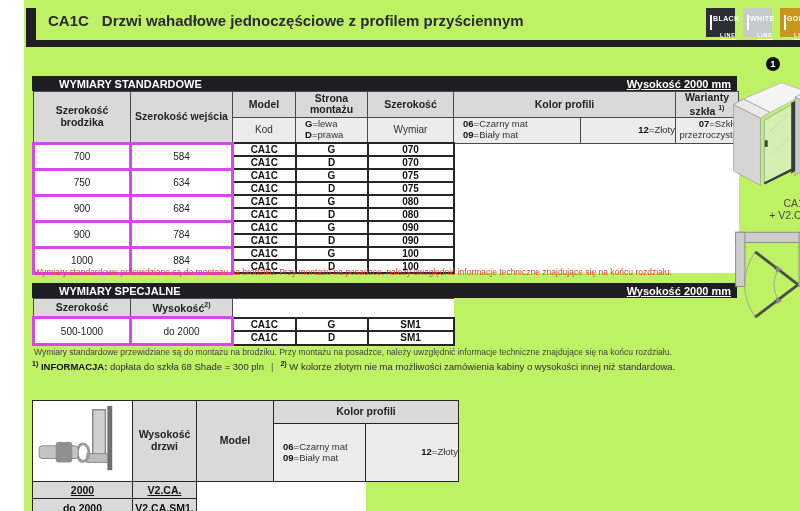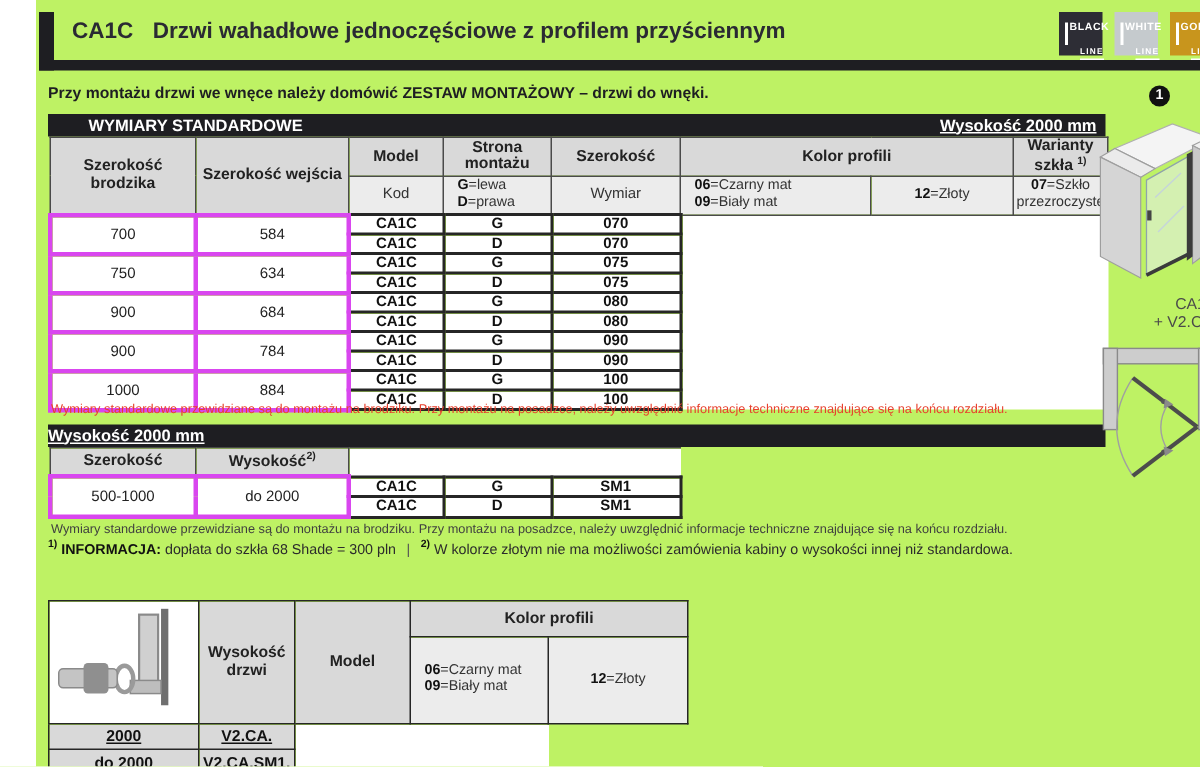--- a/index.html
+++ b/index.html
@@ -29,21 +29,21 @@
 
   
   table{border-collapse:collapse;table-layout:fixed;position:absolute;}
   td,th{text-align:center;vertical-align:middle;padding:0;overflow:hidden;font-weight:normal;}
   .h1{background:#d9d9d9;border:1px solid #4a4a4a;font-size:10.5px;font-weight:bold;color:#222;line-height:1.1;}
   .h2{background:#ececec;border:1px solid #4a4a4a;font-size:10px;color:#333;}
   .c-plain{border:3px solid #d946ef;font-size:10px;color:#222;background:#fff;}
   .c-bold{border:2px solid #262626;font-size:10px;font-weight:bold;color:#111;background:#fff;}
   .blank{border:none;background:#fff;}
   .blank-top{border:none;border-top:1px solid #4a4a4a;background:#fff;}
-  .kv{line-height:1.15;}
+  .kv{line-height:1.15;text-align:right;}
   .kv div{font-size:9.5px;color:#333;}
   .kv b{color:#111;}
   .al{text-align:left;padding-left:9px;}
   sup{font-size:7px;}
 
   #std-table{left:8px;top:91px;width:705px;}
   #std-table tr.hr1{height:25px;} #std-table tr.hr2{height:26px;}
   #std-table tr.std-datarow{height:12.4px;}
 
   #spec-table{left:8px;top:298px;width:420px;}
@@ -85,21 +85,20 @@
   <div id="hdr-title">
     <span>CA1C</span>
     <span>Drzwi wahadłowe jednoczęściowe z profilem przyściennym</span>
   </div>
   <div id="badges">
       <div class="badge" style="background: rgb(45, 45, 53); color: rgb(255, 255, 255);"><span class="vline"></span><span class="b1">BLACK</span><span class="b2">LINE</span></div>
       <div class="badge" style="background: rgb(197, 202, 205); color: rgb(255, 255, 255);"><span class="vline"></span><span class="b1">WHITE</span><span class="b2">LINE</span></div>
       <div class="badge" style="background: rgb(200, 149, 29); color: rgb(255, 255, 255);"><span class="vline"></span><span class="b1">GOLD</span><span class="b2">LINE</span></div>
     </div>
 
-  <div id="intro">Przy montażu drzwi we wnęce należy domówić ZESTAW MONTAŻOWY – drzwi do wnęki.</div>
 
   <div class="bar" style="left:8px;top:76px;width:705px;">
     <span class="bar-l">WYMIARY STANDARDOWE</span>
     <span class="bar-r">Wysokość 2000 mm</span>
   </div>
 
   <table id="std-table">
     <colgroup>
       <col style="width:97px">
         <col style="width:102px">
@@ -201,20 +200,21 @@
           <td class="c-bold">CA1C</td>
           <td class="c-bold">D</td>
           <td class="c-bold">100</td>
         </tr>
       </tbody>
   </table>
 
   <div id="note-red">Wymiary standardowe przewidziane są do montażu na brodziku. Przy montażu na posadzce, należy uwzględnić informacje techniczne znajdujące się na końcu rozdziału.</div>
 
   <div class="bar" style="left:8px;top:283px;width:705px;">
+    <span class="bar-l">WYMIARY SPECJALNE</span>
     <span class="bar-r">Wysokość 2000 mm</span>
   </div>
 
   <table id="spec-table">
     <colgroup>
       <col style="width:97px">
         <col style="width:102px">
         <col style="width:63px">
         <col style="width:72px">
         <col style="width:86px">

